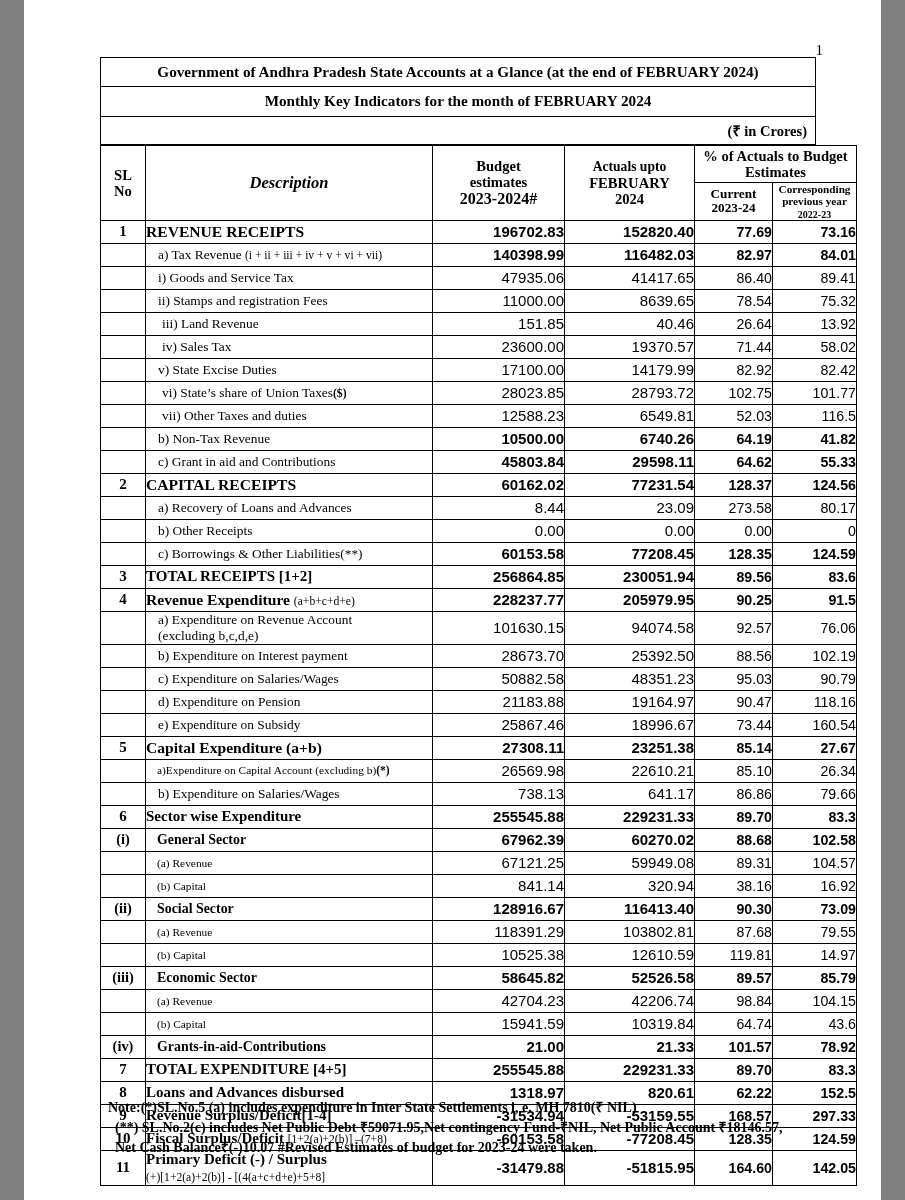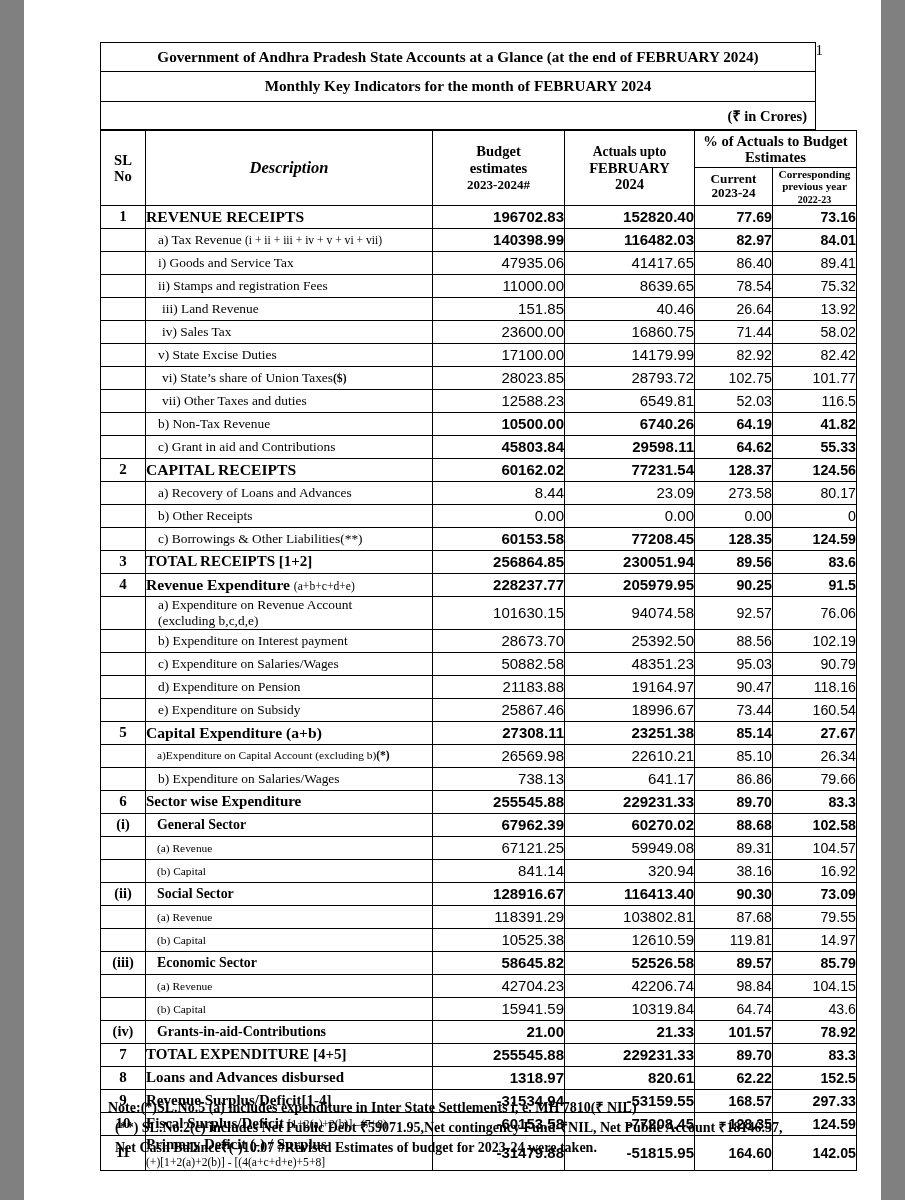--- a/index.html
+++ b/index.html
@@ -38,21 +38,21 @@
     right: 58px;
     top: 42px;
     font-size: 15px;
     font-family: "Liberation Serif", serif;
     color: #000;
   }
 
   .doc {
     position: absolute;
     left: 76px;
-    top: 42px;
+    top: 57px;
     width: 716px;
   }
 
   
   .banner {
     border: 1.6px solid #000;
     text-align: center;
     font-weight: bold;
     font-size: 15.2px;
     padding: 5px 4px 6px 4px;
@@ -206,21 +206,21 @@
       <thead>
         <tr>
           <th class="hd" rowspan="2">
             <span>SL</span><br>
             <span>No</span>
           </th>
           <th class="hd" rowspan="2" style="font-size:16.5px;font-style:italic;">Description</th>
           <th class="hd" rowspan="2">
             <span>Budget</span><br>
             <span>estimates</span><br>
-            <span class="yr" style="font-size:13px">2023-2024#</span>
+            <span class="yr" style="font-size:16px">2023-2024#</span>
           </th>
           <th class="hd" rowspan="2">
             <span style="font-size:13.6px">Actuals upto</span><br>
             <span>FEBRUARY</span><br>
             <span>2024</span>
           </th>
           <th class="hd" colspan="2" style="height:36px;">% of Actuals to Budget Estimates</th>
         </tr>
         <tr>
           <th class="hd small">
@@ -272,21 +272,21 @@
             <td class="desc sub2"><span>iii) Land Revenue</span></td>
             <td class="num">151.85</td>
             <td class="num">40.46</td>
             <td class="num pct">26.64</td>
             <td class="num prev">13.92</td>
           </tr>
           <tr class="r">
             <td class="sl"></td>
             <td class="desc sub2"><span>iv)  Sales Tax</span></td>
             <td class="num">23600.00</td>
-            <td class="num">16860.75</td>
+            <td class="num">19370.57</td>
             <td class="num pct">71.44</td>
             <td class="num prev">58.02</td>
           </tr>
           <tr class="r">
             <td class="sl"></td>
             <td class="desc sub"><span>v) State Excise Duties</span></td>
             <td class="num">17100.00</td>
             <td class="num">14179.99</td>
             <td class="num pct">82.92</td>
             <td class="num prev">82.42</td>

